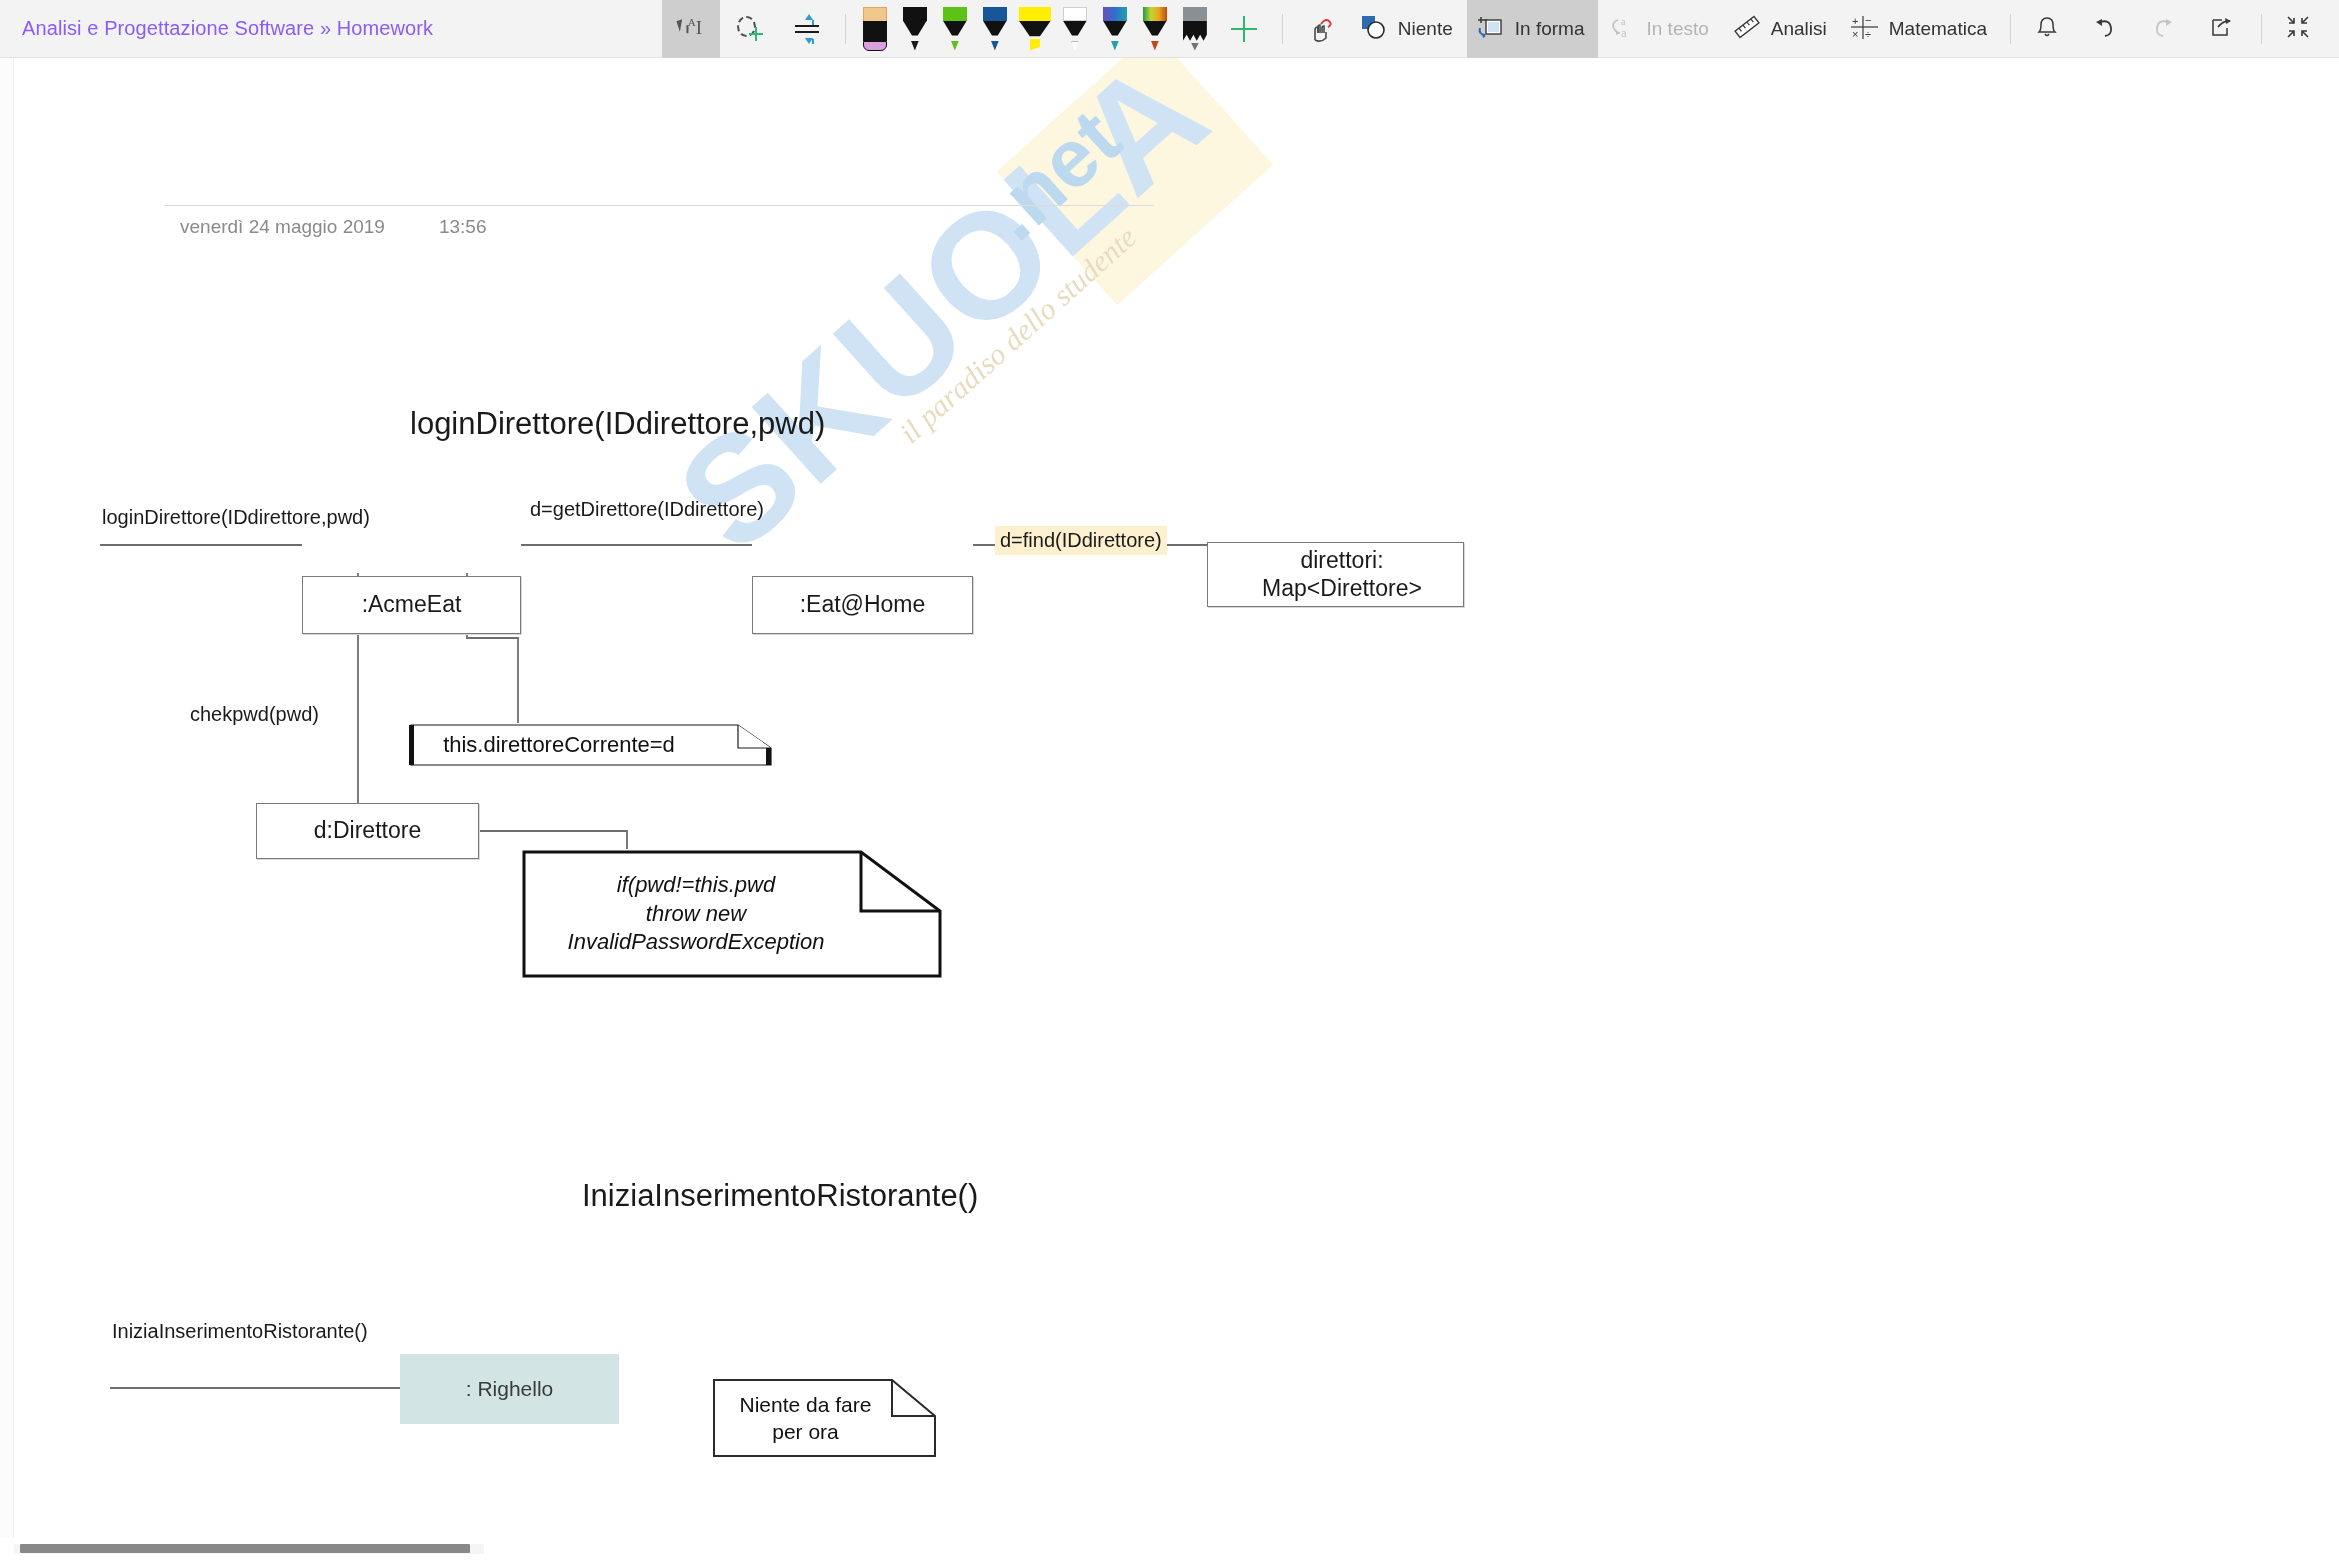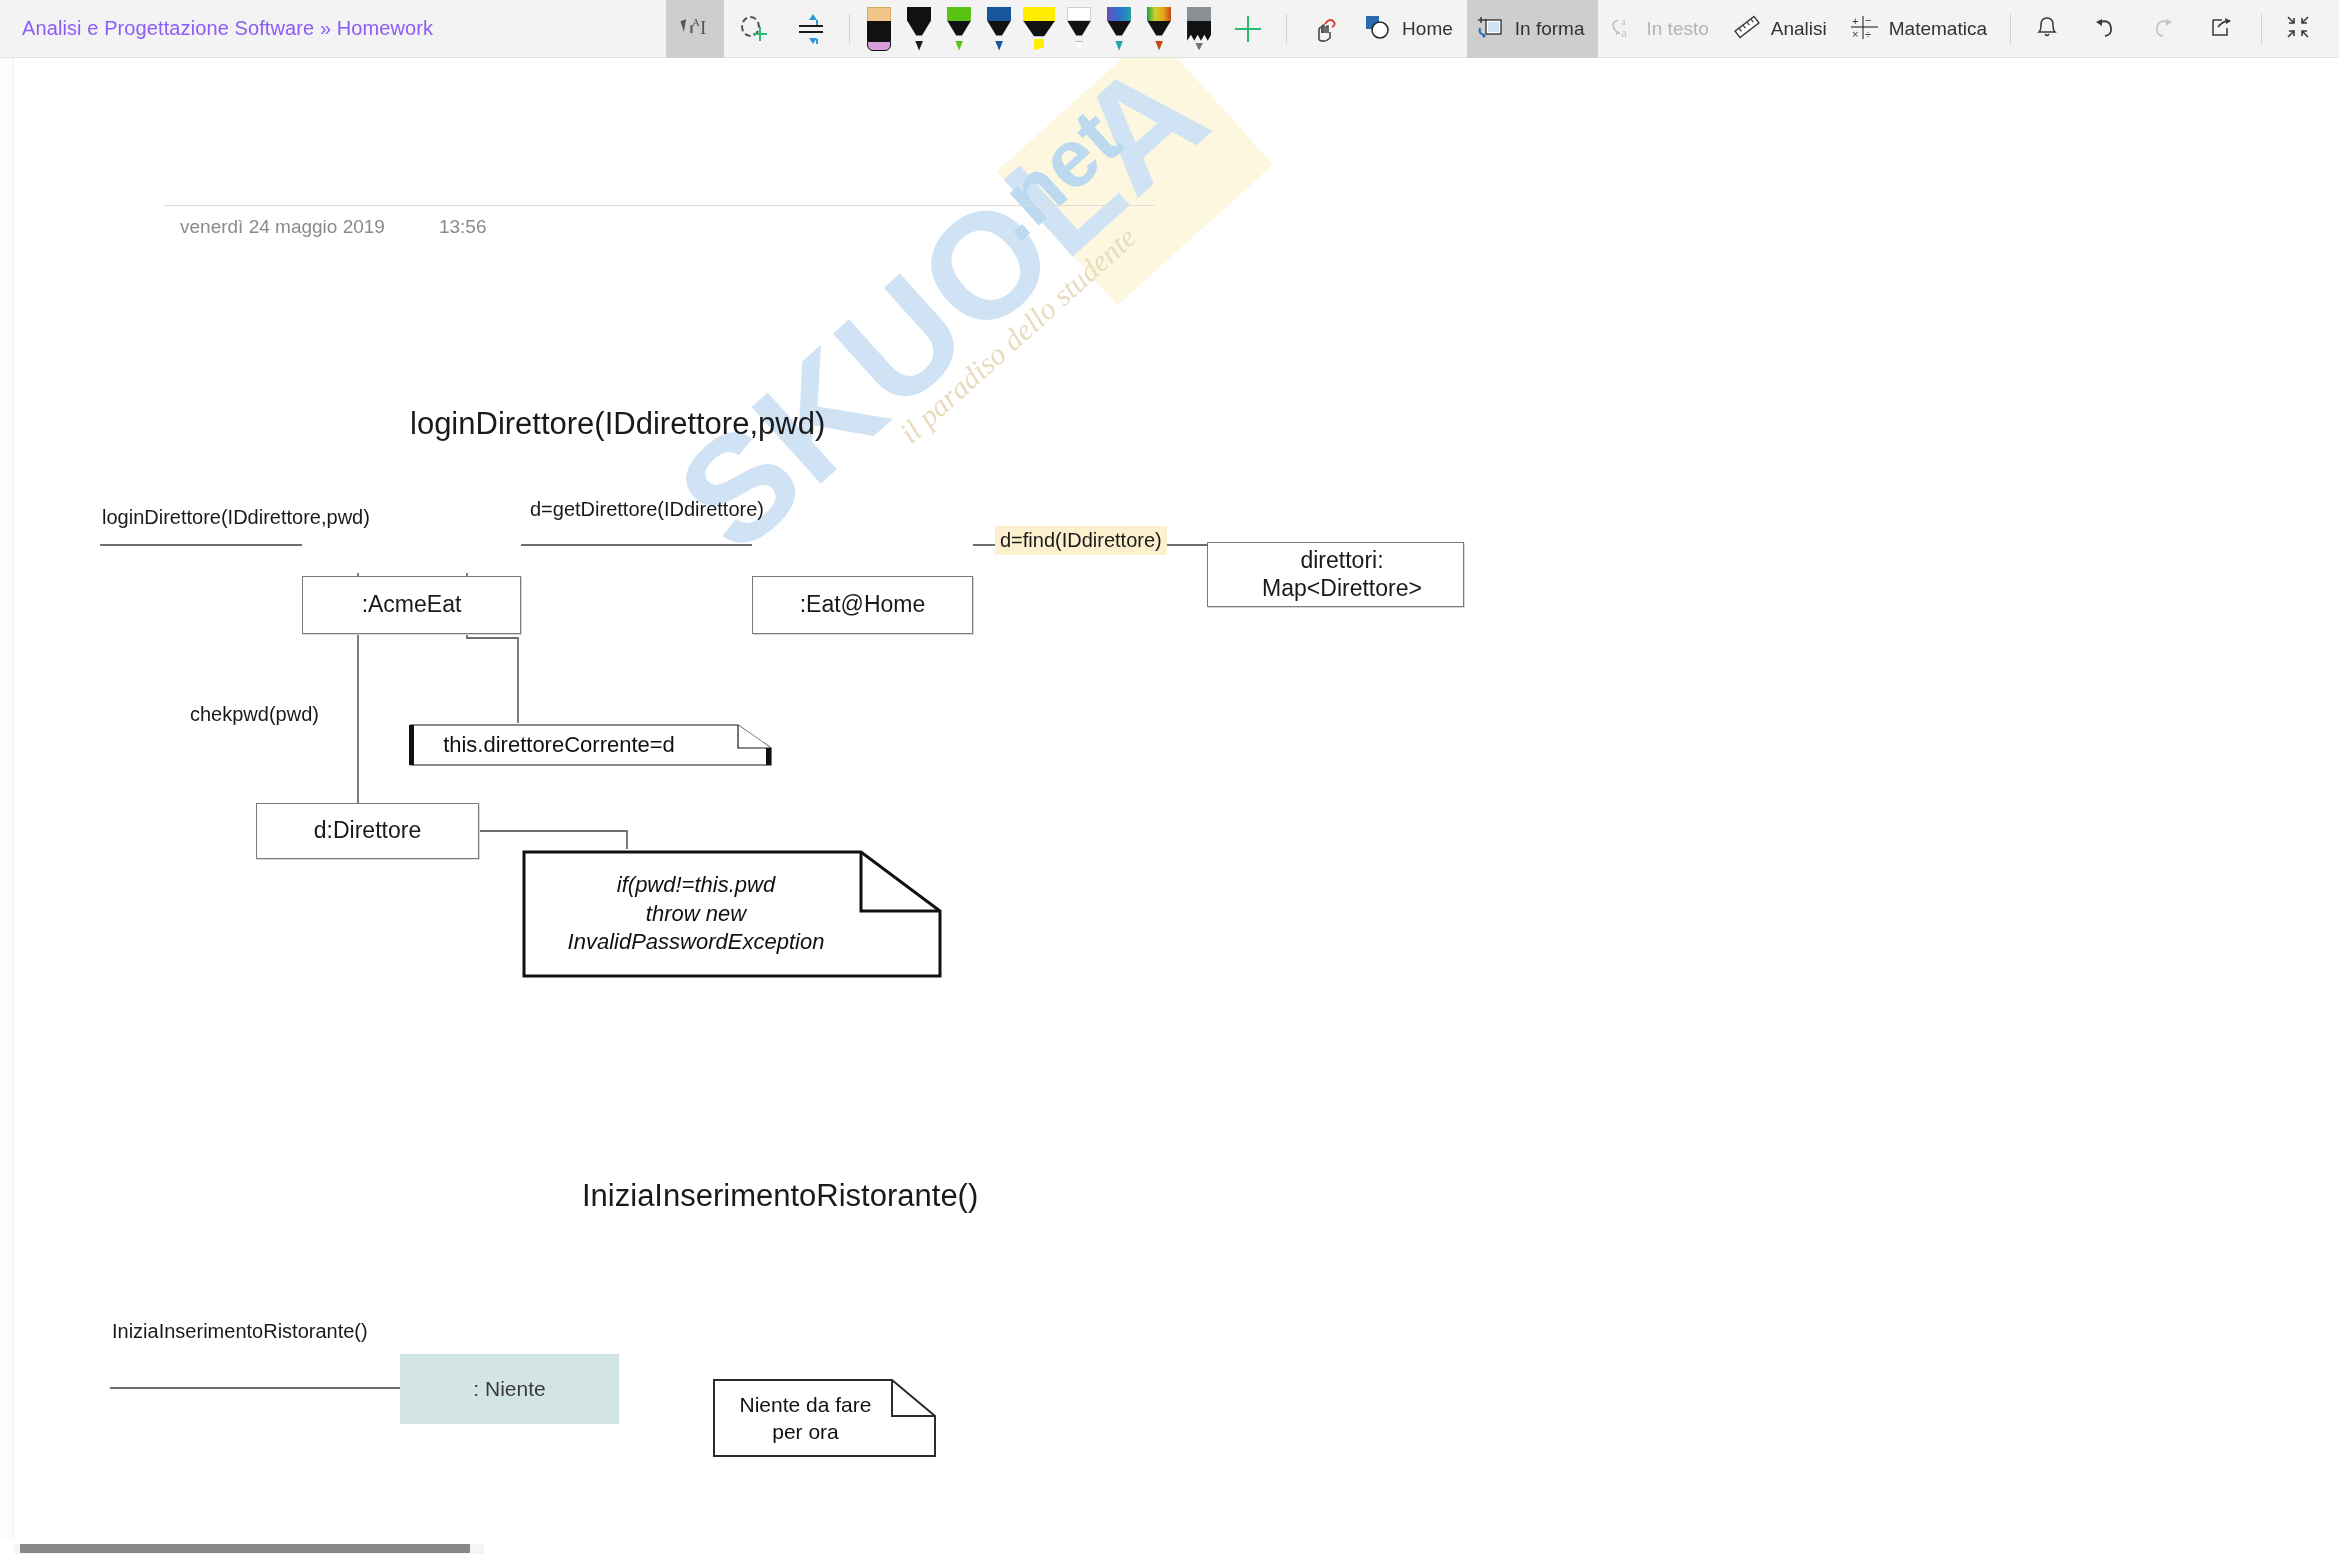--- a/index.html
+++ b/index.html
@@ -319,21 +319,21 @@
     </span>
   </div>
 
   <div class="tb-btn labelled">
     <span class="ic-gen">
       <svg width="28" height="26" viewBox="0 0 28 26">
         <rect x="2" y="2" width="13" height="13" fill="#2b6cb0"></rect>
         <circle cx="16" cy="16" r="8" fill="#fff" stroke="#2b2b2b" stroke-width="1.6"></circle>
       </svg>
     </span>
-    <span class="tb-label">Home</span>
+    <span class="tb-label">Niente</span>
   </div>
 
   <div class="tb-btn labelled selected">
     <span class="ic-gen">
       <svg width="28" height="26" viewBox="0 0 28 26">
         <path d="M4 3 L4 9 M1 6 L10 6" stroke="#3a3a3a" stroke-width="1.5" fill="none"></path>
         <rect x="9" y="6" width="15" height="14" fill="#fff" stroke="#3a3a3a" stroke-width="1.4"></rect>
         <rect x="11" y="8" width="11" height="10" fill="#cfe3f5"></rect>
         <path d="M3 14 q-2 6 5 7" stroke="#2b6cb0" stroke-width="2" fill="none"></path>
         <path d="M9 22 l-4 -2 l1 4 z" fill="#2b6cb0"></path>
@@ -503,21 +503,21 @@
     </svg>
     <span style="position:relative; font-size:22px; white-space:pre-line; margin-right:72px;font-style:italic;">if(pwd!=this.pwd
 throw new
 InvalidPasswordException</span>
   </div>
 
   <div class="d-label sec-title" style="left:582px; top:1120px;">IniziaInserimentoRistorante()</div>
 
   <div class="d-label msg" style="left:112px; top:1262px;">IniziaInserimentoRistorante()</div>
 
-  <div class="obj-box teal" style="left:400px; top:1296px; width:219px; height:70px;">: Niente</div>
+  <div class="obj-box teal" style="left:400px; top:1296px; width:219px; height:70px;">: Righello</div>
 
   <div class="note" style="left:712px; top:1320px; width:225px; height:80px;">
     <svg style="position:absolute;left:0;top:0;" width="225" height="80" viewBox="0 0 225 80">
       <path d="M2 2 L180 2 L223 38 L223 78 L2 78 Z" fill="#ffffff" stroke="#2a2a2a" stroke-width="2"></path>
       <path d="M180 2 L180 38 L223 38" fill="none" stroke="#2a2a2a" stroke-width="2"></path>
     </svg>
     <span style="position:relative; font-size:21px; white-space:pre-line; margin-right:38px;">Niente da fare
 per ora</span>
   </div>
 

